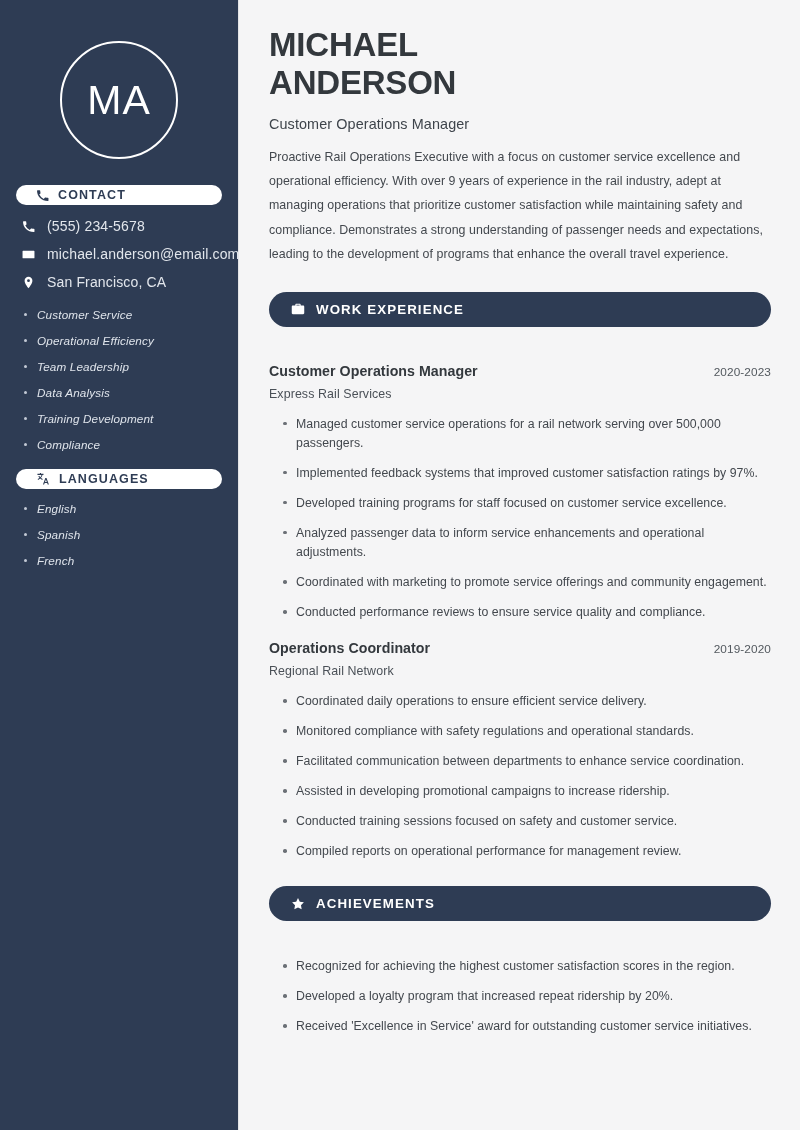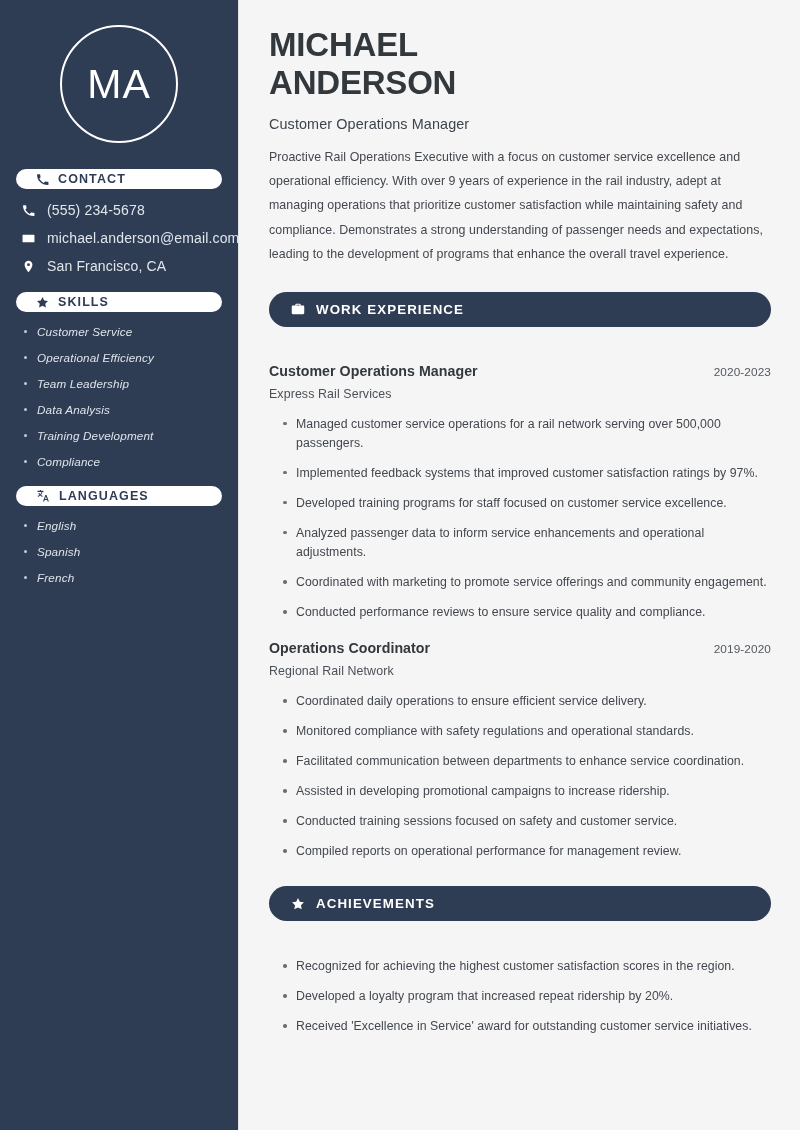--- a/index.html
+++ b/index.html
@@ -15,21 +15,21 @@
     display: flex;
     overflow: hidden;
   }
 
   
   .sidebar {
     width: 238px;
     min-width: 238px;
     background: #2e3c54;
     color: #ffffff;
-    padding: 0 16px;
+    padding: 16px 16px;
     position: relative;
   }
 
   .monogram-wrap {
     display: flex;
     justify-content: center;
     padding-top: 25px;
     padding-bottom: 26px;
   }
 
@@ -258,28 +258,20 @@
         <svg width="13" height="13" viewBox="0 0 24 24" fill="#ffffff">
             <path d="M12 1.5c-4 0-7.2 3.2-7.2 7.2 0 5.4 7.2 13.8 7.2 13.8s7.2-8.4 7.2-13.8c0-4-3.2-7.2-7.2-7.2zm0 9.8a2.6 2.6 0 110-5.2 2.6 2.6 0 010 5.2z"></path>
           </svg>
       </span>
       <span>San Francisco, CA</span>
     </div>
   </section>
 
 
   <section class="side-section">
-    <div class="pill">
-      <span>
-        <svg width="13" height="13" viewBox="0 0 24 24" fill="#2e3c54">
-            <path d="M12 1.8l3.1 6.4 7 1-5 4.9 1.2 7-6.3-3.3-6.3 3.3 1.2-7-5-4.9 7-1z"></path>
-          </svg>
-      </span>
-      <span>SKILLS</span>
-    </div>
     <ul class="side-list">
       <li>Customer Service</li>
       <li>Operational Efficiency</li>
       <li>Team Leadership</li>
       <li>Data Analysis</li>
       <li>Training Development</li>
       <li>Compliance</li>
     </ul>
   </section>
 

